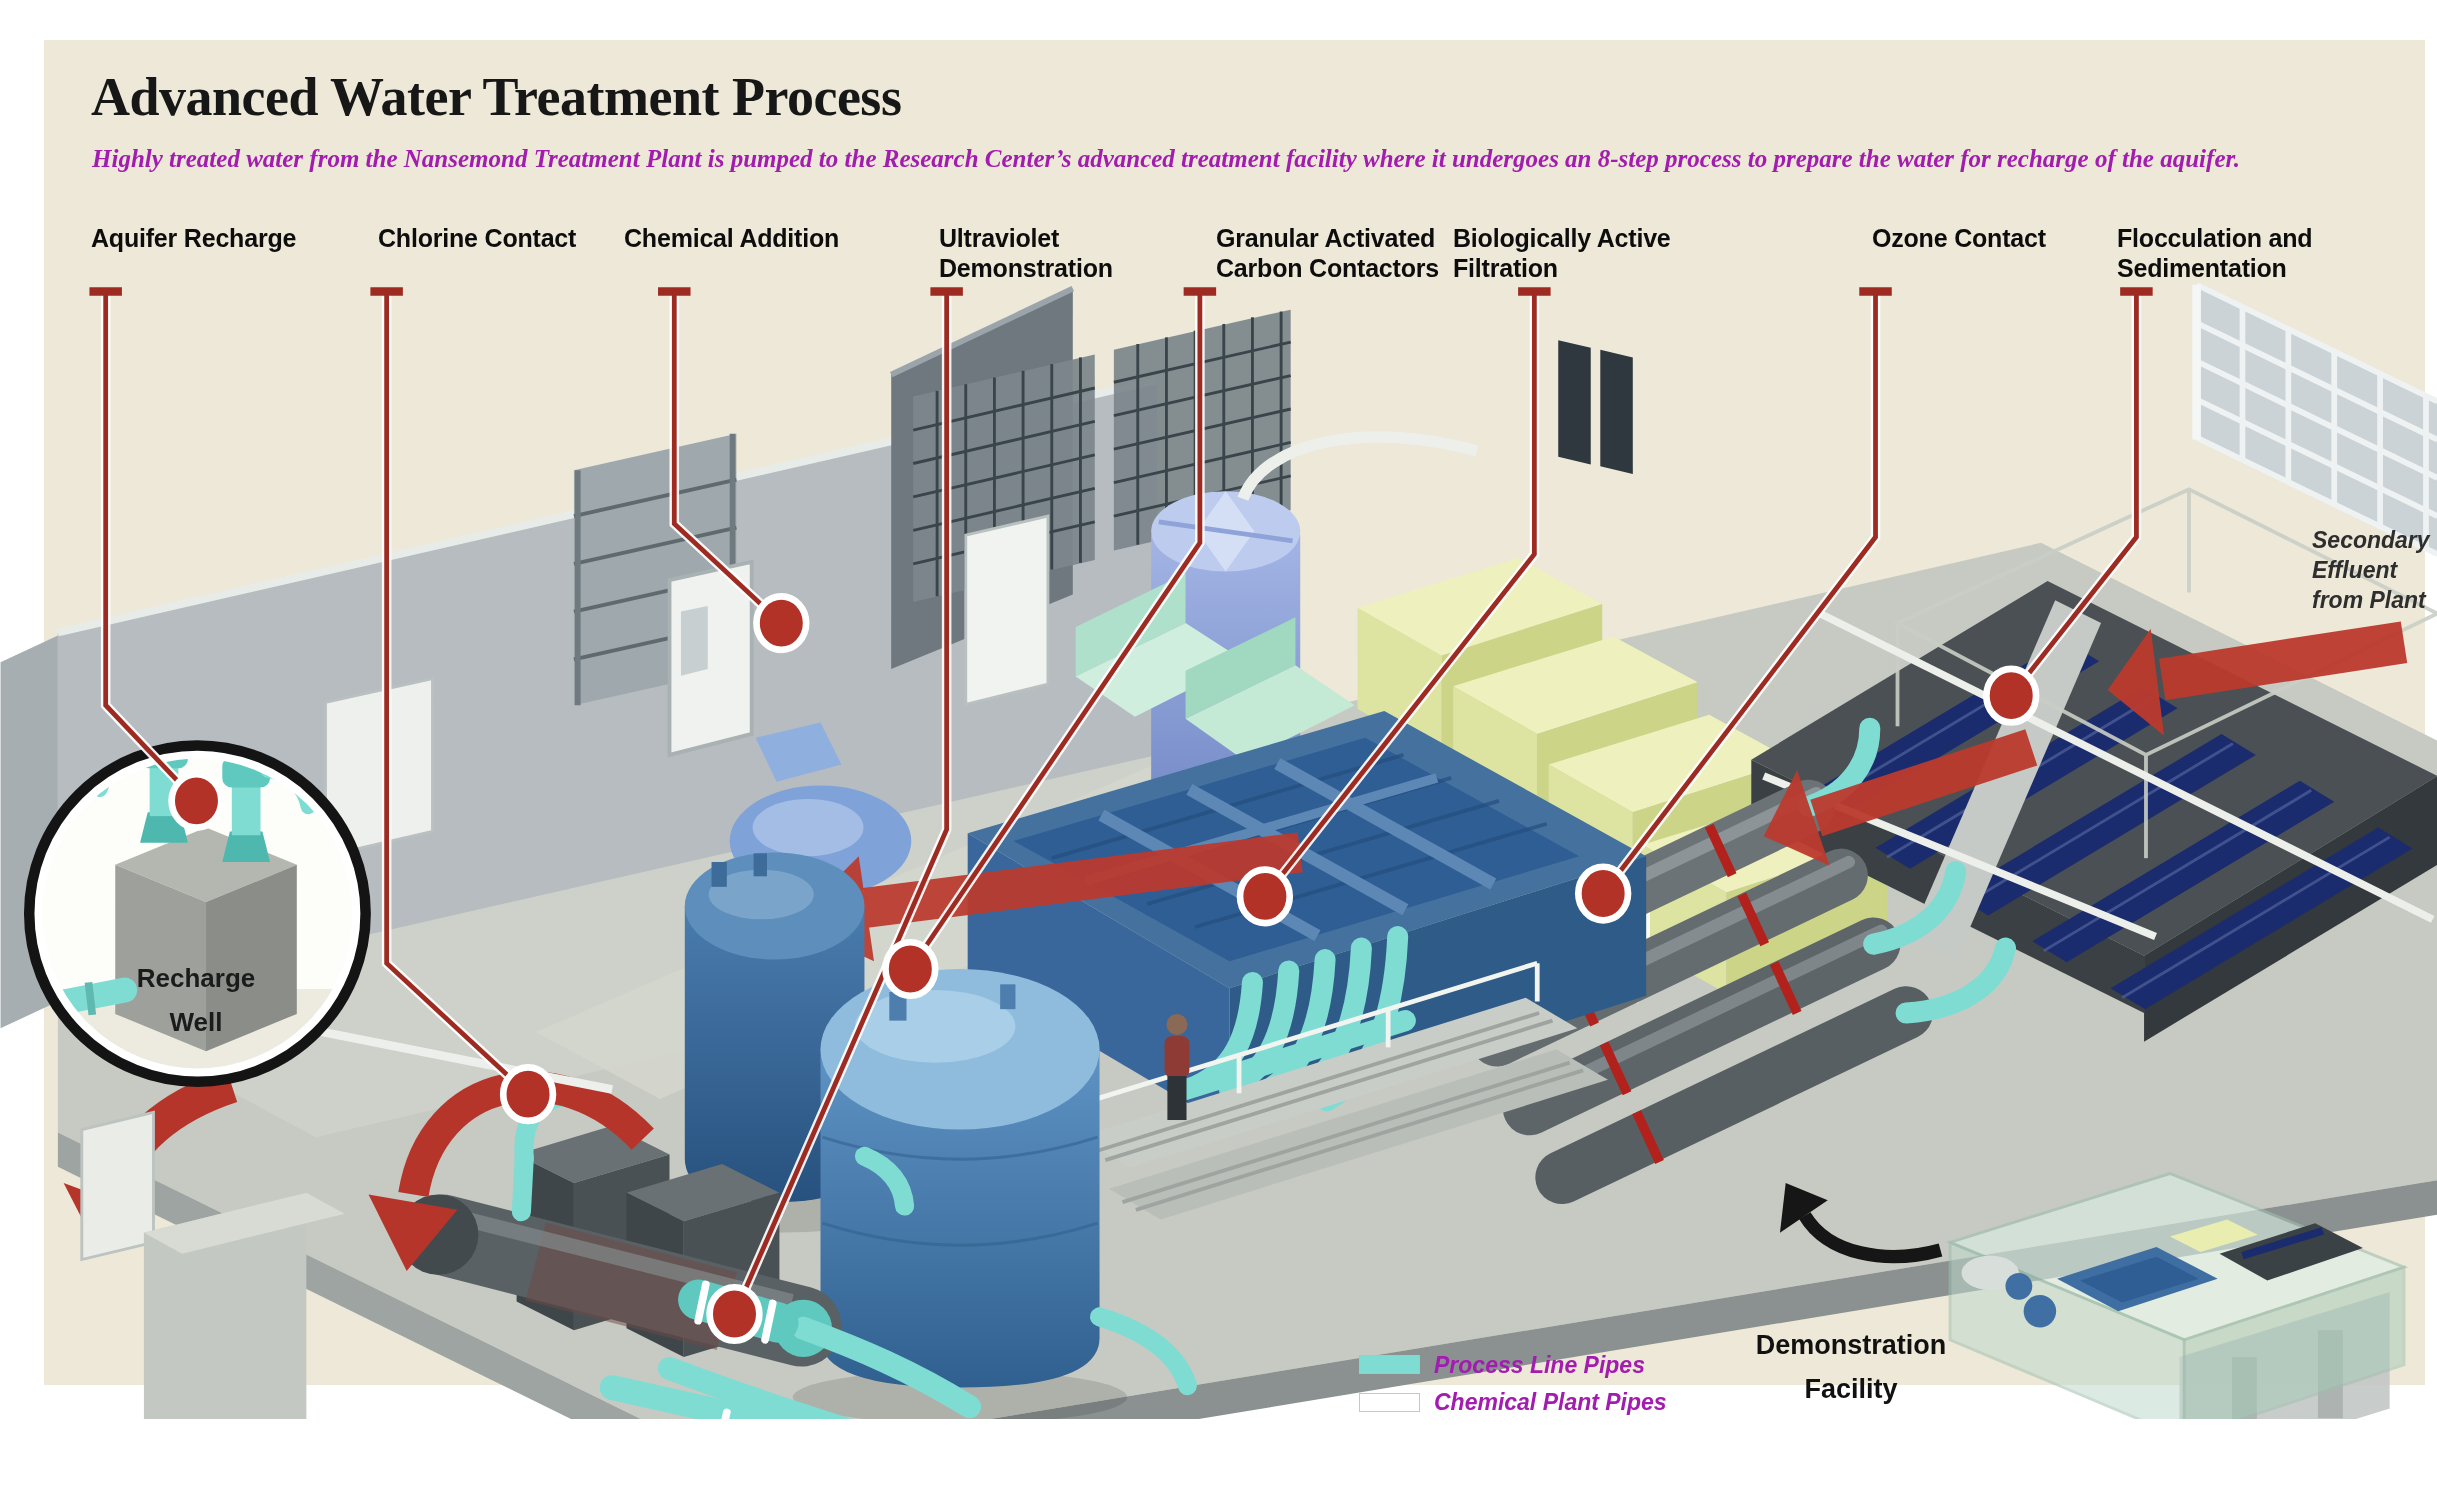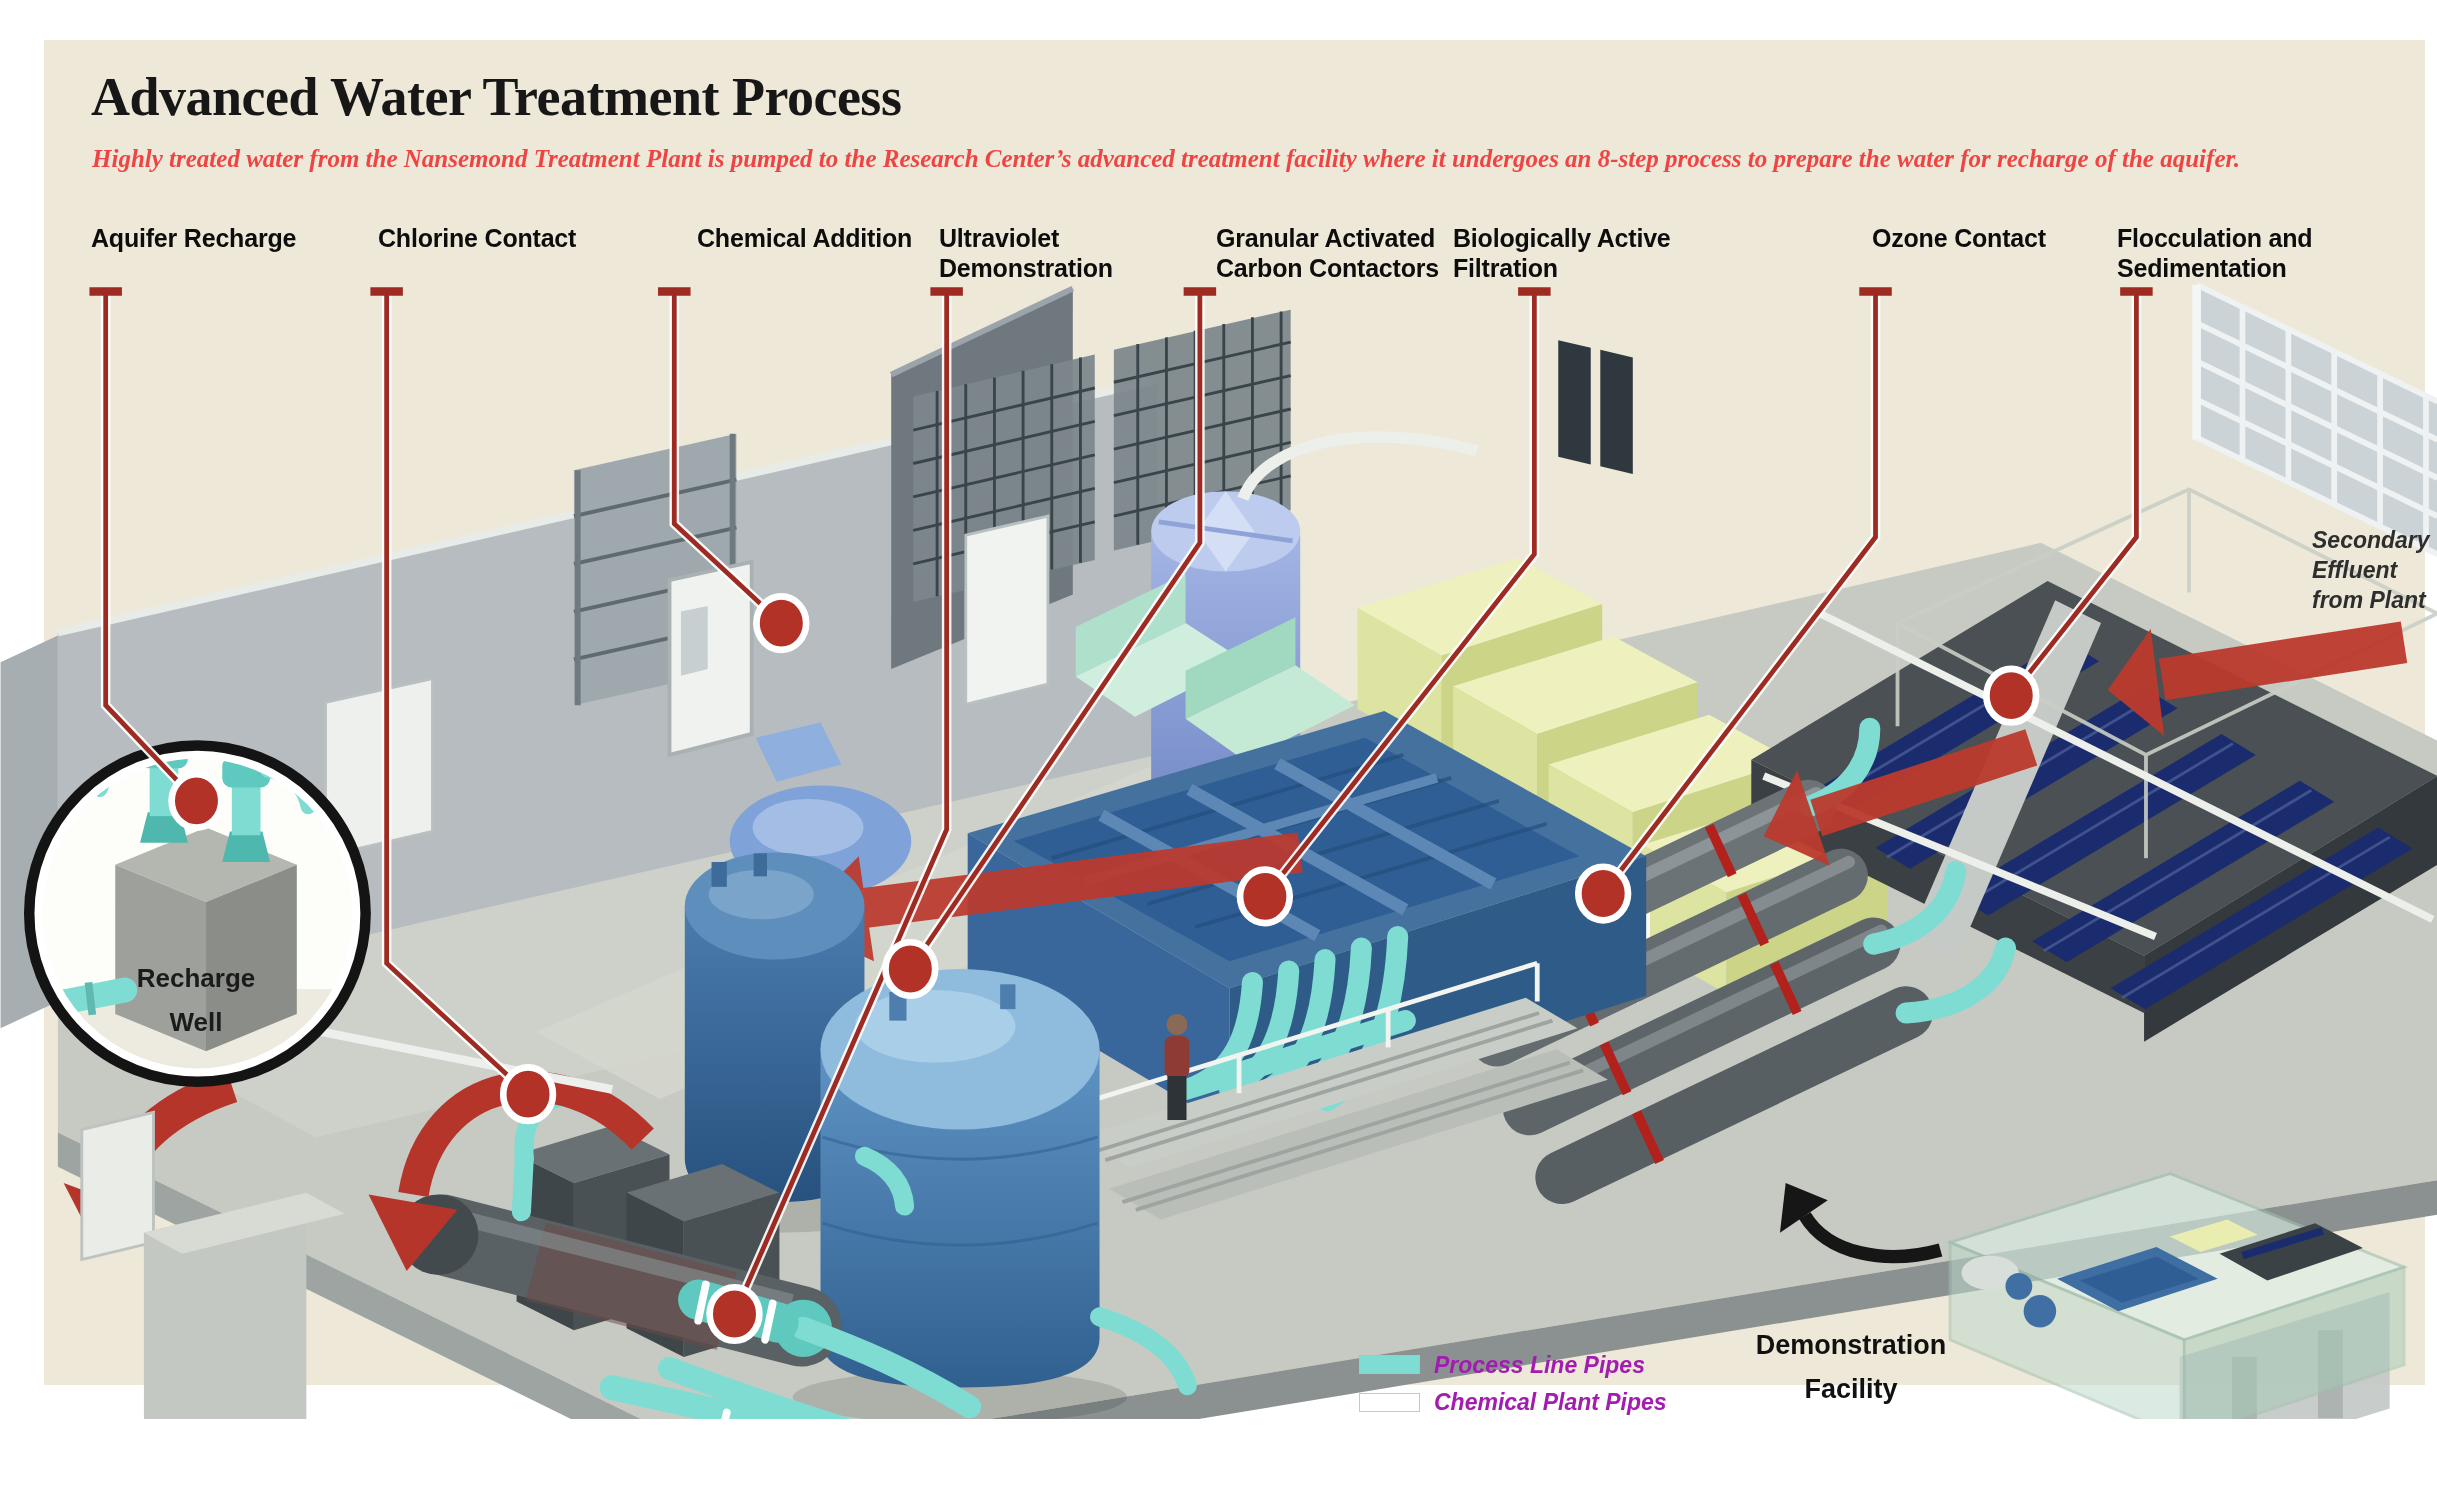--- a/index.html
+++ b/index.html
@@ -2,21 +2,21 @@
 <html><head>
 <meta charset="utf-8">
 <style>
   html,body{margin:0;padding:0;background:#ffffff;}
   body{font-family:"Liberation Sans", sans-serif;}
   .stage{position:relative;width:2438px;height:1419px;background:#ffffff;overflow:hidden;}
   .canvas{position:absolute;left:44px;top:40px;right:13.4px;bottom:34px;background:#EDE8D7;}
   svg.scene{position:absolute;left:0;top:0;width:2438px;height:1508px;display:block;}
   .txt{position:absolute;white-space:pre-line;}
   .title{left:91px;top:67px;font-family:"Liberation Serif",serif;font-weight:700;font-size:54px;line-height:61px;color:#171717;letter-spacing:-0.5px;}
-  .subtitle{left:92px;top:143px;font-family:"Liberation Serif",serif;font-style:italic;font-weight:600;font-size:25px;line-height:31px;color:#ef4444;width:2313px;}
+  .subtitle{left:92px;top:143px;font-family:"Liberation Serif",serif;font-style:italic;font-weight:600;font-size:25px;line-height:31px;color:#a21caf;width:2313px;}
   .step-label{top:223px;font-weight:700;font-size:25px;line-height:30px;color:#0d0d0d;letter-spacing:-0.2px;}
   .sec-effluent{left:2296px;top:525px;font-style:italic;font-weight:600;font-size:23px;line-height:30px;color:#2e2e2e;margin-left:16px;}
   .recharge-well{left:105px;top:956px;width:182px;text-align:center;font-weight:700;font-size:26px;line-height:44px;color:#1b1b1b;}
   .demo-facility{left:1717px;top:1323px;width:268px;text-align:center;font-weight:700;font-size:27px;line-height:44px;color:#111;}
   .legend-label{font-style:italic;font-weight:700;font-size:23px;color:#a21caf;}
   .legend-swatch{position:absolute;width:61px;height:19px;box-sizing:border-box;}
   .sw-process{left:1359px;top:1355px;background:#7EDCD3;border:1.9px solid #7fd8cf;}
   .sw-chemical{left:1359px;top:1393px;background:#ffffff;border:1.9px solid #9adcd4;}
   .ll-process{position:absolute;left:1434px;top:1352px;}
   .ll-chemical{position:absolute;left:1434px;top:1389px;}
@@ -497,21 +497,21 @@
         <ellipse cx="2104" cy="728" rx="26" ry="28"></ellipse>
       </g>
     </g>
   </svg>
 
   <div class="txt title">Advanced Water Treatment Process</div>
   <div class="txt subtitle">Highly treated water from the Nansemond Treatment Plant is pumped to the Research Center’s advanced treatment facility where it undergoes an 8-step process to prepare the water for recharge of the aquifer.</div>
 
   <div class="txt step-label" style="left:91px">Aquifer Recharge</div>
   <div class="txt step-label" style="left:378px">Chlorine Contact</div>
-  <div class="txt step-label" style="left:697px">Chemical Addition</div>
+  <div class="txt step-label" style="left:624px">Chemical Addition</div>
   <div class="txt step-label" style="left:939px">Ultraviolet
 Demonstration</div>
   <div class="txt step-label" style="left:1216px">Granular Activated
 Carbon Contactors</div>
   <div class="txt step-label" style="left:1453px">Biologically Active
 Filtration</div>
   <div class="txt step-label" style="left:1872px">Ozone Contact</div>
   <div class="txt step-label" style="left:2117px">Flocculation and
 Sedimentation</div>
 

